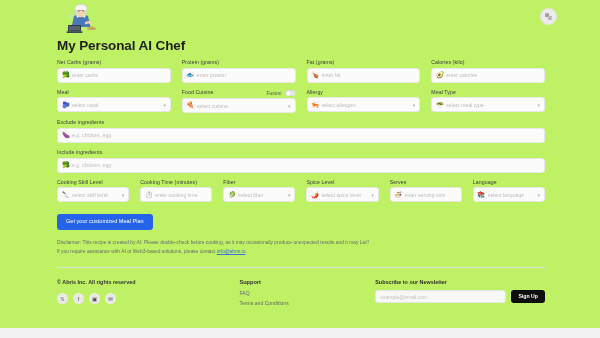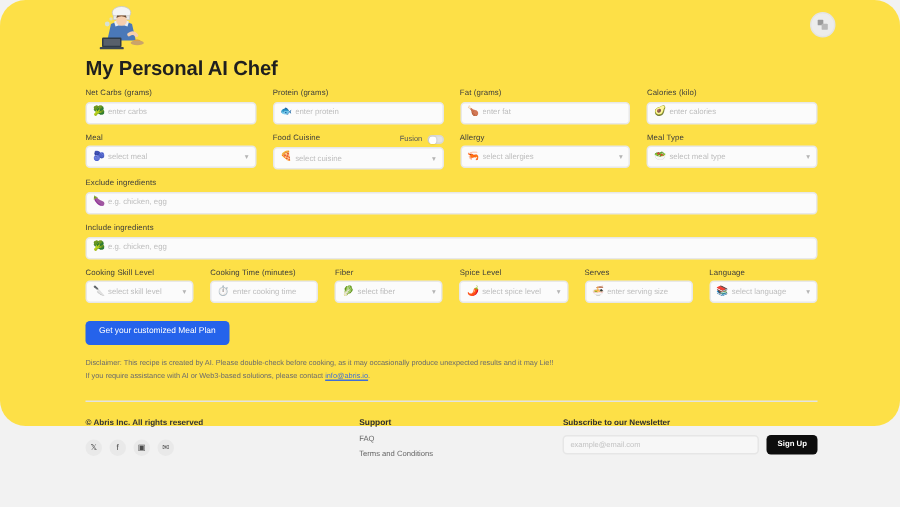--- a/index.html
+++ b/index.html
@@ -4,21 +4,21 @@
 <style>
   * { box-sizing: border-box; }
   html, body {
     margin: 0; padding: 0;
     width: 600px; height: 338px;
     overflow: hidden;
     background: #f2f2f2;
     font-family: "Liberation Sans", sans-serif;
     color: #2b2b2b;
   }
-  .page { position: relative; width: 600px; height: 284px; background: #fde047; border-radius: 17px; }
+  .page { position: relative; width: 600px; height: 328px; background: #bef264; }
 
   
   .topbar { position: relative; height: 38px; }
   .logo {
     position: absolute; left: 60px; top: 2px;
     width: 44px; height: 34px;
     display: flex; align-items: center; justify-content: center;
   }
   .theme-btn {
     position: absolute; right: 43px; top: 8px;

